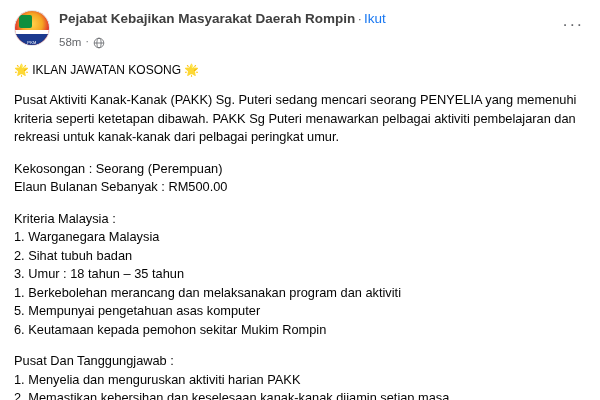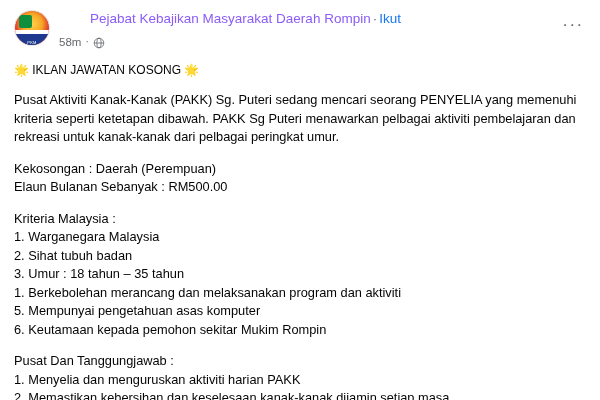--- a/index.html
+++ b/index.html
@@ -83,23 +83,22 @@
   }
   .title-line {
     font-size: 13.5px;
     line-height: 16px;
     font-weight: bold;
     color: #050505;
     white-space: nowrap;
     overflow: hidden;
   }
   .page-name {
-    font-weight: normal;
-    color: #8b5cf6;
-    margin-left: 31px;
+    font-weight: bold;
+    color: #404040;
   }
   .dot-sep {
     color: #65676b;
     font-weight: normal;
     padding: 0 2px;
   }
   .follow-link {
     color: #1877f2;
     font-weight: normal;
     cursor: pointer;
@@ -202,21 +201,21 @@
 
   <div class="more-btn">···</div>
 
   <div class="post-body">
 
     <div class="headline">🌟 IKLAN JAWATAN KOSONG 🌟</div>
 
     <div class="para">Pusat Aktiviti Kanak-Kanak (PAKK) Sg. Puteri sedang mencari seorang PENYELIA yang memenuhi kriteria seperti ketetapan dibawah. PAKK Sg Puteri menawarkan pelbagai aktiviti pembelajaran dan rekreasi untuk kanak-kanak dari pelbagai peringkat umur.</div>
 
     <div class="block">
-      <div class="list-line">Kekosongan : Daerah (Perempuan)</div>
+      <div class="list-line">Kekosongan : Seorang (Perempuan)</div>
       <div class="list-line">Elaun Bulanan Sebanyak : RM500.00</div>
     </div>
 
     <div class="block">
       <div class="list-line">Kriteria Malaysia :</div>
       <div class="list-line">1. Warganegara Malaysia</div>
       <div class="list-line">2. Sihat tubuh badan</div>
       <div class="list-line">3. Umur : 18 tahun – 35 tahun</div>
       <div class="list-line">1. Berkebolehan merancang dan melaksanakan program dan aktiviti</div>
       <div class="list-line">5. Mempunyai pengetahuan asas komputer</div>

